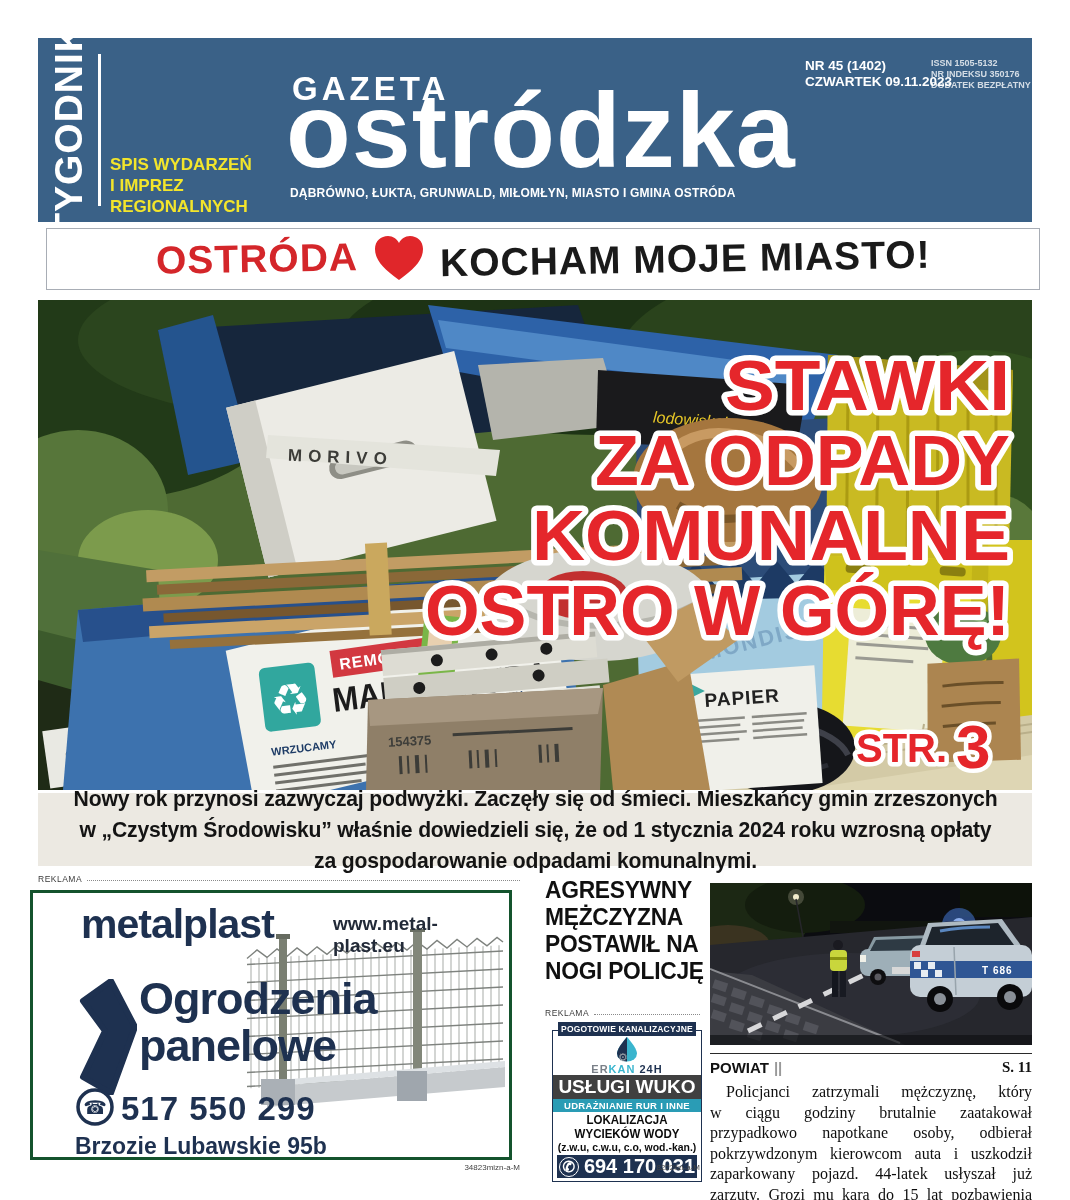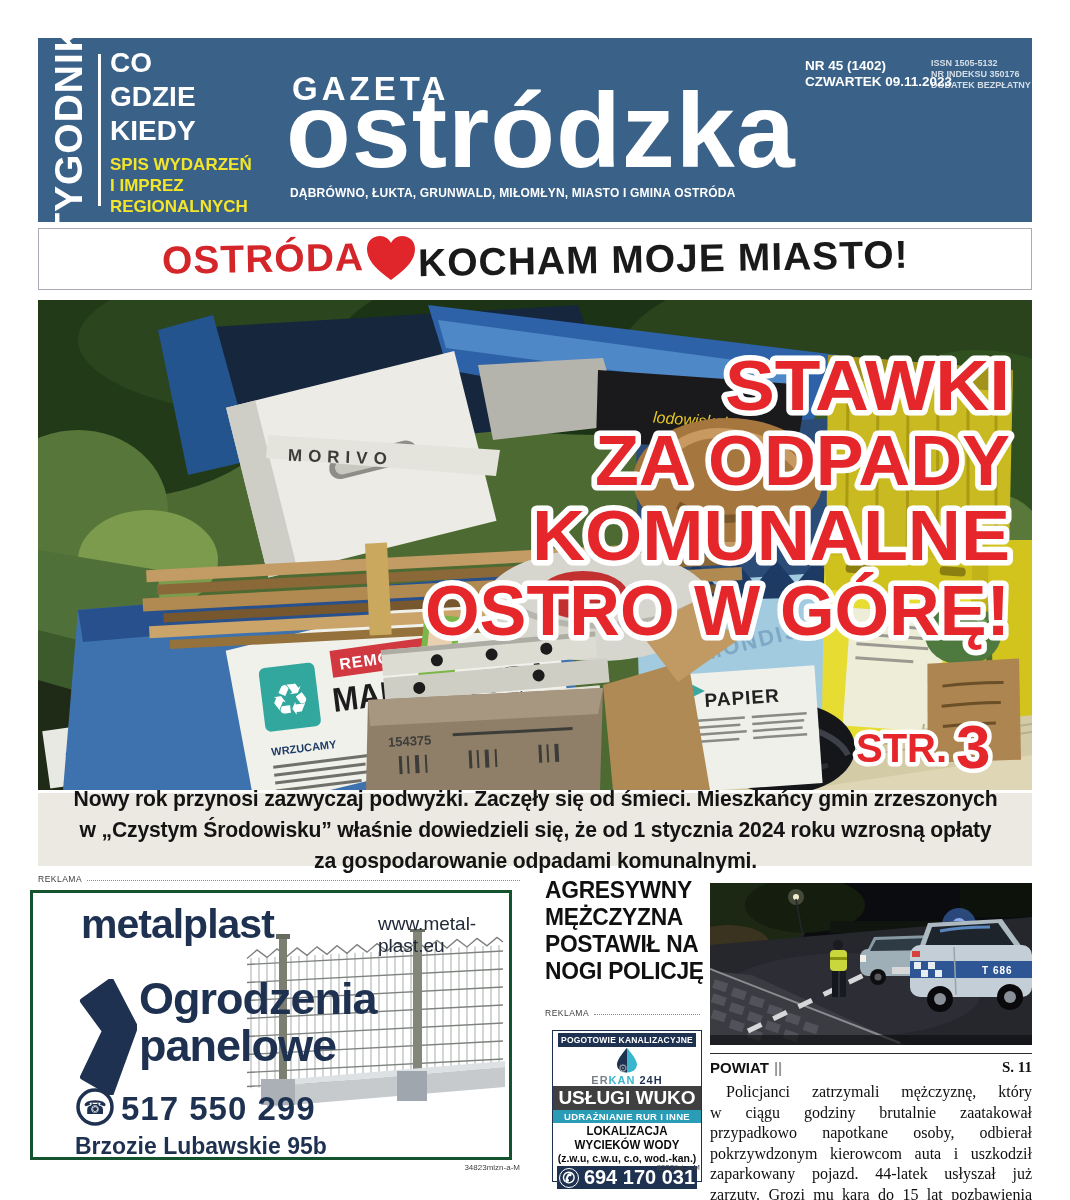--- a/index.html
+++ b/index.html
@@ -14,22 +14,22 @@
   .mast-vline{left:60px;top:16px;width:3px;height:152px;background:#fff;}
   .cgk{left:72px;top:8px;font-weight:bold;font-size:28px;line-height:34px;}
   .spis{left:72px;top:116px;font-weight:bold;font-size:17px;line-height:21px;color:#f3e52b;}
   .brand-gazeta{left:254px;top:32px;font-weight:bold;font-size:33px;letter-spacing:4px;}
   .brand-title{left:248px;top:26px;font-weight:bold;font-size:106px;letter-spacing:1px;line-height:1.25;}
   .brand-sub{left:252px;top:148px;font-weight:bold;font-size:12px;letter-spacing:.2px;}
   .issue{left:767px;top:20px;font-weight:bold;font-size:13.5px;line-height:16px;}
   .issn{left:893px;top:20px;font-size:9px;line-height:11px;color:rgba(255,255,255,.78);font-weight:bold;}
 
   
-  .banner{left:38px;top:228px;width:994px;height:62px;background:#fff;border:1px solid #a8adb5;
-          display:flex;align-items:center;justify-content:center;box-sizing:border-box;}
+  .banner{left:46px;top:228px;width:994px;height:62px;background:#fff;border:1px solid #a8adb5;
+          display:flex;align-items:center;justify-content:center;gap:14px;box-sizing:border-box;}
   .banner .city{color:#d4262a;font-weight:bold;font-size:39px;letter-spacing:1px;transform:rotate(-1deg);}
   .banner .slogan{color:#1a1a1a;font-weight:bold;font-size:39px;letter-spacing:1px;transform:rotate(-1deg);}
 
   
   .hero{left:38px;top:300px;width:994px;height:490px;}
   .hero svg{display:block;width:100%;height:100%;}
   .outline-red{paint-order:stroke;stroke:#fff;stroke-linejoin:round;fill:#e5262b;
                font-family:"Liberation Sans",sans-serif;font-weight:bold;}
 
   
@@ -38,32 +38,32 @@
           transform:scaleX(.94);letter-spacing:-.2px;}
 
   
   .reklama{display:flex;align-items:center;gap:5px;font-size:8.5px;color:#3a3a3a;letter-spacing:.5px;text-align:center;}
   .reklama .dots{flex:1;border-bottom:1px dotted #8a8a8a;height:1px;margin-top:2px;}
 
   
   .ad-metal{left:30px;top:890px;width:482px;height:270px;border:3px solid #14532d;background:#fff;box-sizing:border-box;}
   .mp-navy{color:#1e3150;}
   .mp-logo{left:48px;top:8px;font-weight:bold;font-size:41px;letter-spacing:-1px;}
-  .mp-url{left:300px;top:20px;font-weight:normal;font-size:19px;color:#222a38;margin-left:45px;}
+  .mp-url{left:300px;top:20px;font-weight:bold;font-size:19px;color:#222a38;}
   .mp-prod1{left:106px;top:80px;font-weight:bold;font-size:45px;letter-spacing:-1px;}
   .mp-prod2{left:106px;top:127px;font-weight:bold;font-size:45px;letter-spacing:-1px;}
   .mp-phone{left:88px;top:197px;font-weight:bold;font-size:33px;letter-spacing:1px;}
   .mp-addr{left:42px;top:240px;font-weight:bold;font-size:23px;}
   .tiny-code{font-size:8px;color:#444;}
 
   
   .mid-head{left:545px;top:876px;width:170px;font-weight:bold;font-size:24px;line-height:27px;color:#101010;
             transform:scaleX(.95);transform-origin:left top;letter-spacing:-.3px;}
   .ad-erkan{left:552px;top:1030px;width:150px;height:152px;border:1px solid #1e3150;background:#fff;box-sizing:border-box;
-            display:flex;flex-direction:column;}
+            display:flex;flex-direction:column;justify-content:flex-end;}
   .ek-bar1{margin:2px 5px 0 5px;background:#1e3150;color:#fff;font-weight:bold;font-size:8.5px;text-align:center;
            padding:2px 0;letter-spacing:.2px;}
   .ek-logo{height:42px;display:flex;flex-direction:column;align-items:center;justify-content:center;}
   .ek-brand{font-weight:bold;font-size:11px;letter-spacing:1px;margin-top:1px;}
   .ek-brand .er{color:#7a8088;}
   .ek-brand .kan{color:#3ab5ce;}
   .ek-brand .h24{color:#1e3150;}
   .ek-teal{background:#404040;color:#fff;font-weight:bold;font-size:19px;text-align:center;padding:1px 0;}
   .ek-teal2{background:#2a9cb5;color:#fff;font-weight:bold;font-size:9.5px;text-align:center;padding:1px 0;letter-spacing:.3px;}
   .ek-loc1{font-weight:bold;font-size:12.5px;text-align:center;color:#0c0c0c;transform:scaleX(.92);margin-top:1px;}
@@ -85,25 +85,20 @@
 </head>
 <body>
 
 <div class="page">
 
   <header class="abs masthead">
     <div class="abs tygodnik">
       <span>TYGODNIK</span>
     </div>
     <div class="abs mast-vline"></div>
-    <div class="abs cgk">
-      <div>CO</div>
-      <div>GDZIE</div>
-      <div>KIEDY</div>
-    </div>
     <div class="abs spis">
       <div>SPIS WYDARZEŃ</div>
       <div>I IMPREZ</div>
       <div>REGIONALNYCH</div>
     </div>
     <div class="abs brand-gazeta">GAZETA</div>
     <div class="abs brand-title">ostródzka</div>
     <div class="abs brand-sub">DĄBRÓWNO, ŁUKTA, GRUNWALD, MIŁOMŁYN, MIASTO I GMINA OSTRÓDA</div>
     <div class="abs issue">
       <div>NR 45 (1402)</div>

